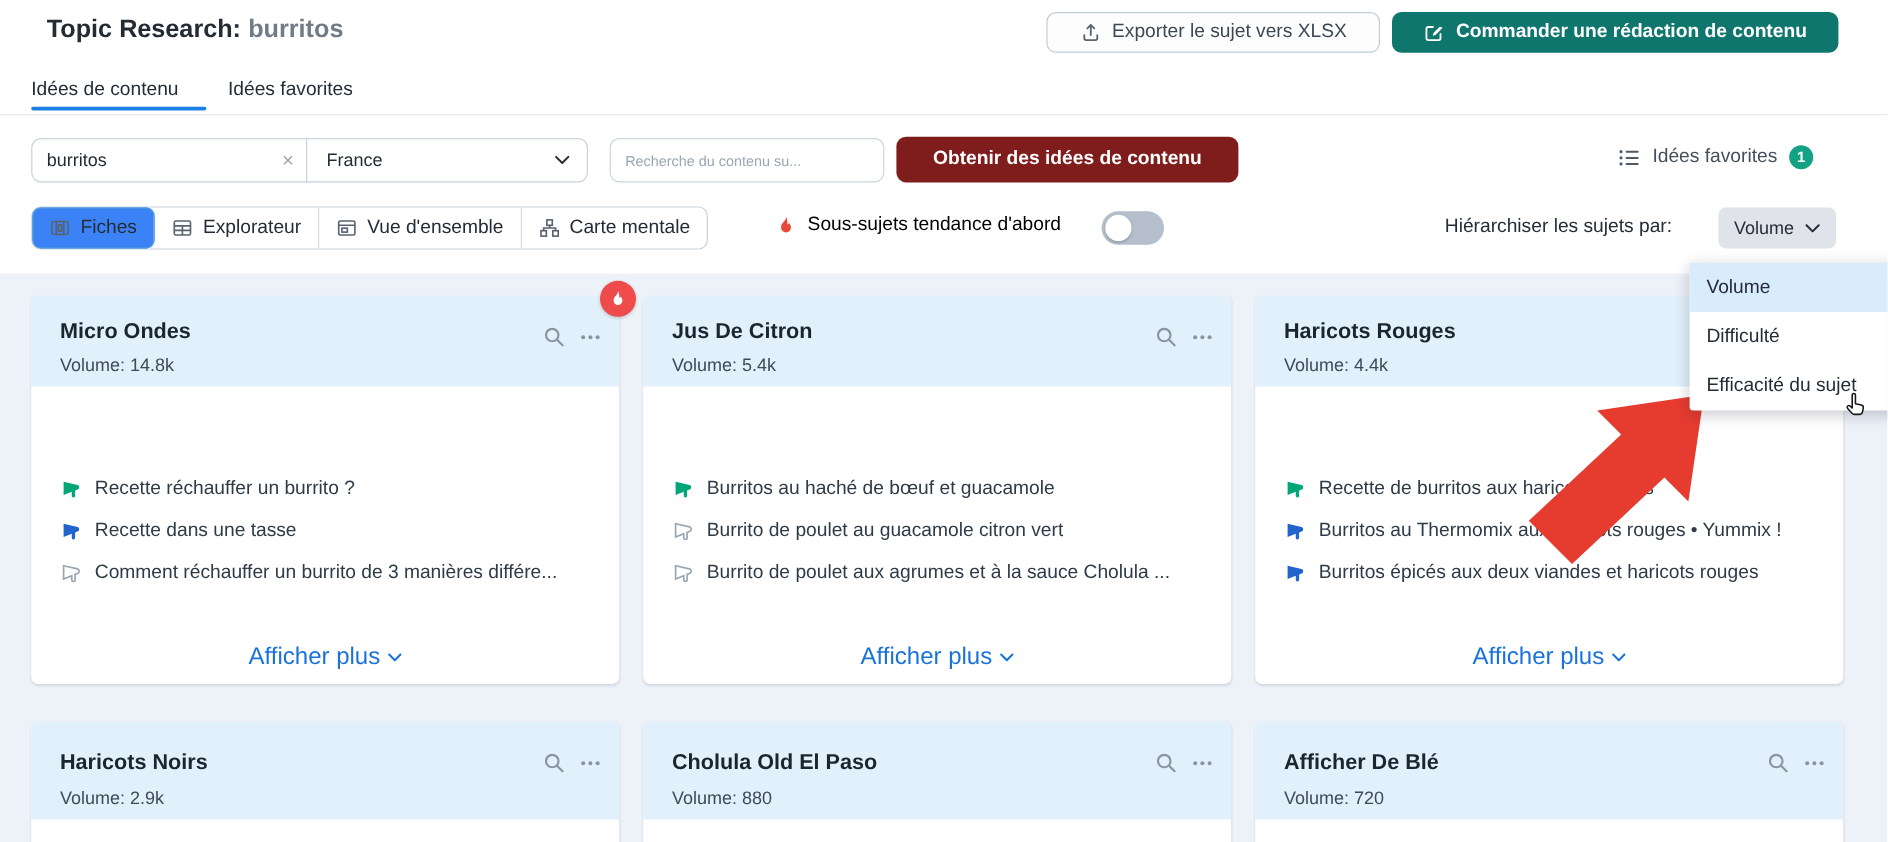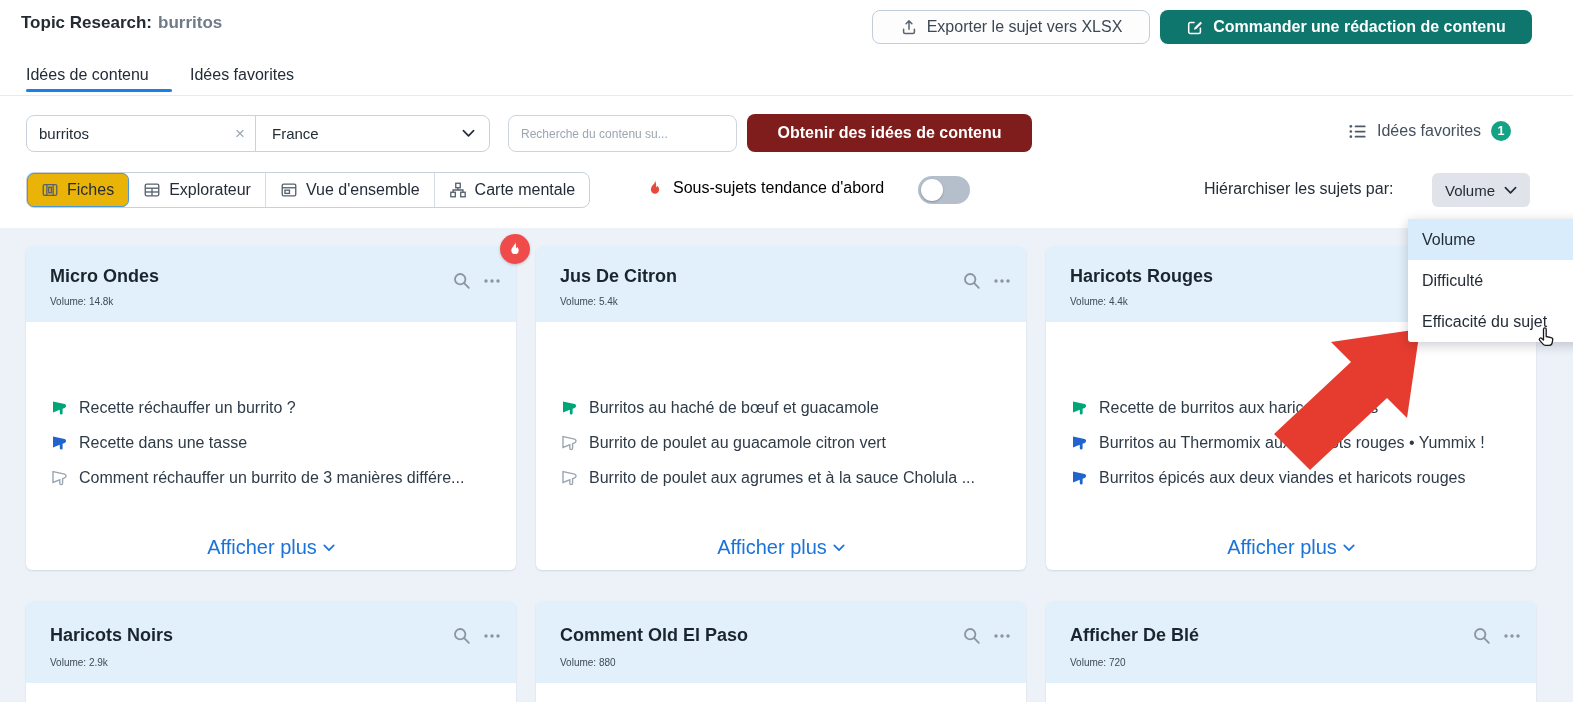--- a/index.html
+++ b/index.html
@@ -6,21 +6,21 @@
   html,body { background:#fff; }
   .app {
     position: relative; width: 1573px; height: 702px; overflow: hidden;
     background: #ffffff; color: #232d36;
     font-family: "Liberation Sans", "DejaVu Sans", sans-serif;
     font-size: 16px;
   }
   .abs { position: absolute; }
 
   
-  .page-title { left:21px; top:13px; font-size:17px; font-weight:700; color:#242b33; }
+  .page-title { left:39px; top:13px; font-size:21px; font-weight:700; color:#242b33; }
   .page-title .query { color:#6f7b87; margin-left:6px; }
 
   .btn { display:flex; align-items:center; justify-content:center; gap:9px;
          border-radius:8px; cursor:pointer; height:34px; font-size:16px; }
   .btn-export { left:872px; top:10px; width:278px; border:1px solid #c3cdd9; background:#fdfdfe; color:#3d4854; }
   .btn-order  { left:1160px; top:10px; width:372px; background:#0f766e; color:#fff; font-weight:700; border:none; }
 
   .nav-tab { top:66px; font-size:16px; color:#242d37; cursor:pointer; }
   .tab-underline { left:26px; top:89px; width:146px; height:3px; background:#1a80e5; border-radius:2px; }
   .header-divider { left:0; top:95px; width:1573px; height:1px; background:#e6ebf0; }
@@ -44,21 +44,21 @@
   .favorites-link .lbl { color:#45505c; font-size:16px; }
   .badge { width:20px; height:20px; border-radius:50%; background:#13a384; color:#fff;
            font-size:12.5px; font-weight:700; display:flex; align-items:center; justify-content:center; }
 
   
   .segmented { left:26px; top:172px; height:36px; display:flex; background:#fff;
                border:1px solid #c8d1db; border-radius:8px; }
   .segment { display:flex; align-items:center; gap:8px; padding:0 14px; cursor:pointer;
              border-right:1px solid #d5dce4; font-size:16px; color:#242d37; }
   .segment:last-child { border-right:none; }
-  .segment.active-true { background:#eab308; outline:1px solid #4a98de; outline-offset:-1px; border-radius:7px; }
+  .segment.active-true { background:#3b82f6; outline:1px solid #4a98de; outline-offset:-1px; border-radius:7px; }
   .seg-icon { width:18px; height:18px; }
   .seg-icon path, .seg-icon rect, .seg-icon line { stroke:#57626e; fill:none; stroke-width:1.5; }
 
   .fire-row { left:646px; top:178px; display:flex; align-items:center; gap:9px; }
   .fire-row .lbl { font-size:16px; color:#000000; }
   .toggle { left:918px; top:176px; width:52px; height:28px; background:#b5bfcc; border-radius:14px; cursor:pointer; }
   .toggle .knob { position:absolute; left:3px; top:3px; width:22px; height:22px; border-radius:50%;
                   background:#fff; box-shadow:0 1px 2px rgba(0,0,0,.25); }
 
   .sort-label { left:1204px; top:180px; font-size:16px; color:#242d37; }
@@ -73,21 +73,21 @@
                color:#242d37; cursor:pointer; }
   .menu-item.sel-true { background:#d9ecfc; }
 
   
   .content-bg { left:0; top:228px; width:1573px; height:474px; background:#edf1f8; }
   .card { position:absolute; top:246px; width:490px; height:324px; background:#fff; border-radius:6px;
           box-shadow:0 1px 2px rgba(23,43,77,.12); z-index:1; }
   .card-header { position:absolute; left:0; top:0; right:0; height:76px; background:#e1f0fb;
                  border-radius:6px 6px 0 0; }
   .card-title { position:absolute; left:24px; top:20px; font-size:18px; font-weight:700; color:#1b252e; }
-  .card-volume { position:absolute; left:24px; top:50px; font-size:10px; color:#3f4b57; }
+  .card-volume { position:absolute; left:24px; top:50px; font-size:15px; color:#3f4b57; }
   .card-search-icon { position:absolute; right:44px; top:25px; cursor:pointer; }
   .card-dots-icon { position:absolute; right:14px; top:25px; cursor:pointer; }
 
   .hl { position:absolute; left:24px; right:16px; height:24px; display:flex; align-items:center; gap:11px; }
   .hl-icon { width:18px; height:18px; flex:none; }
   .hl-text { font-size:16px; color:#2e3b47; white-space:nowrap; overflow:hidden; }
   .icon-green path { fill:#00a578; }
   .icon-blue  path { fill:#2264cd; }
   .icon-gray  path { fill:none; stroke:#9aa6b2; stroke-width:1.4; }
 
@@ -356,21 +356,21 @@
       </svg>
     <svg class="card-dots-icon" width="20" height="20" viewBox="0 0 20 20" fill="#8a95a1">
         <circle cx="4" cy="10" r="1.7"></circle>
         <circle cx="10" cy="10" r="1.7"></circle>
         <circle cx="16" cy="10" r="1.7"></circle>
       </svg>
   </div>
 
   <div class="card2" style="left:536px">
     <div class="card-header"></div>
-    <div class="card-title">Comment Old El Paso</div>
+    <div class="card-title">Cholula Old El Paso</div>
     <div class="card-volume">Volume: 880</div>
     <svg class="card-search-icon" width="20" height="20" viewBox="0 0 20 20" fill="none" stroke="#8a95a1" stroke-width="1.8" stroke-linecap="round">
         <circle cx="8.2" cy="8.2" r="5.2"></circle>
         <line x1="12.2" y1="12.2" x2="16.8" y2="16.8"></line>
       </svg>
     <svg class="card-dots-icon" width="20" height="20" viewBox="0 0 20 20" fill="#8a95a1">
         <circle cx="4" cy="10" r="1.7"></circle>
         <circle cx="10" cy="10" r="1.7"></circle>
         <circle cx="16" cy="10" r="1.7"></circle>
       </svg>

